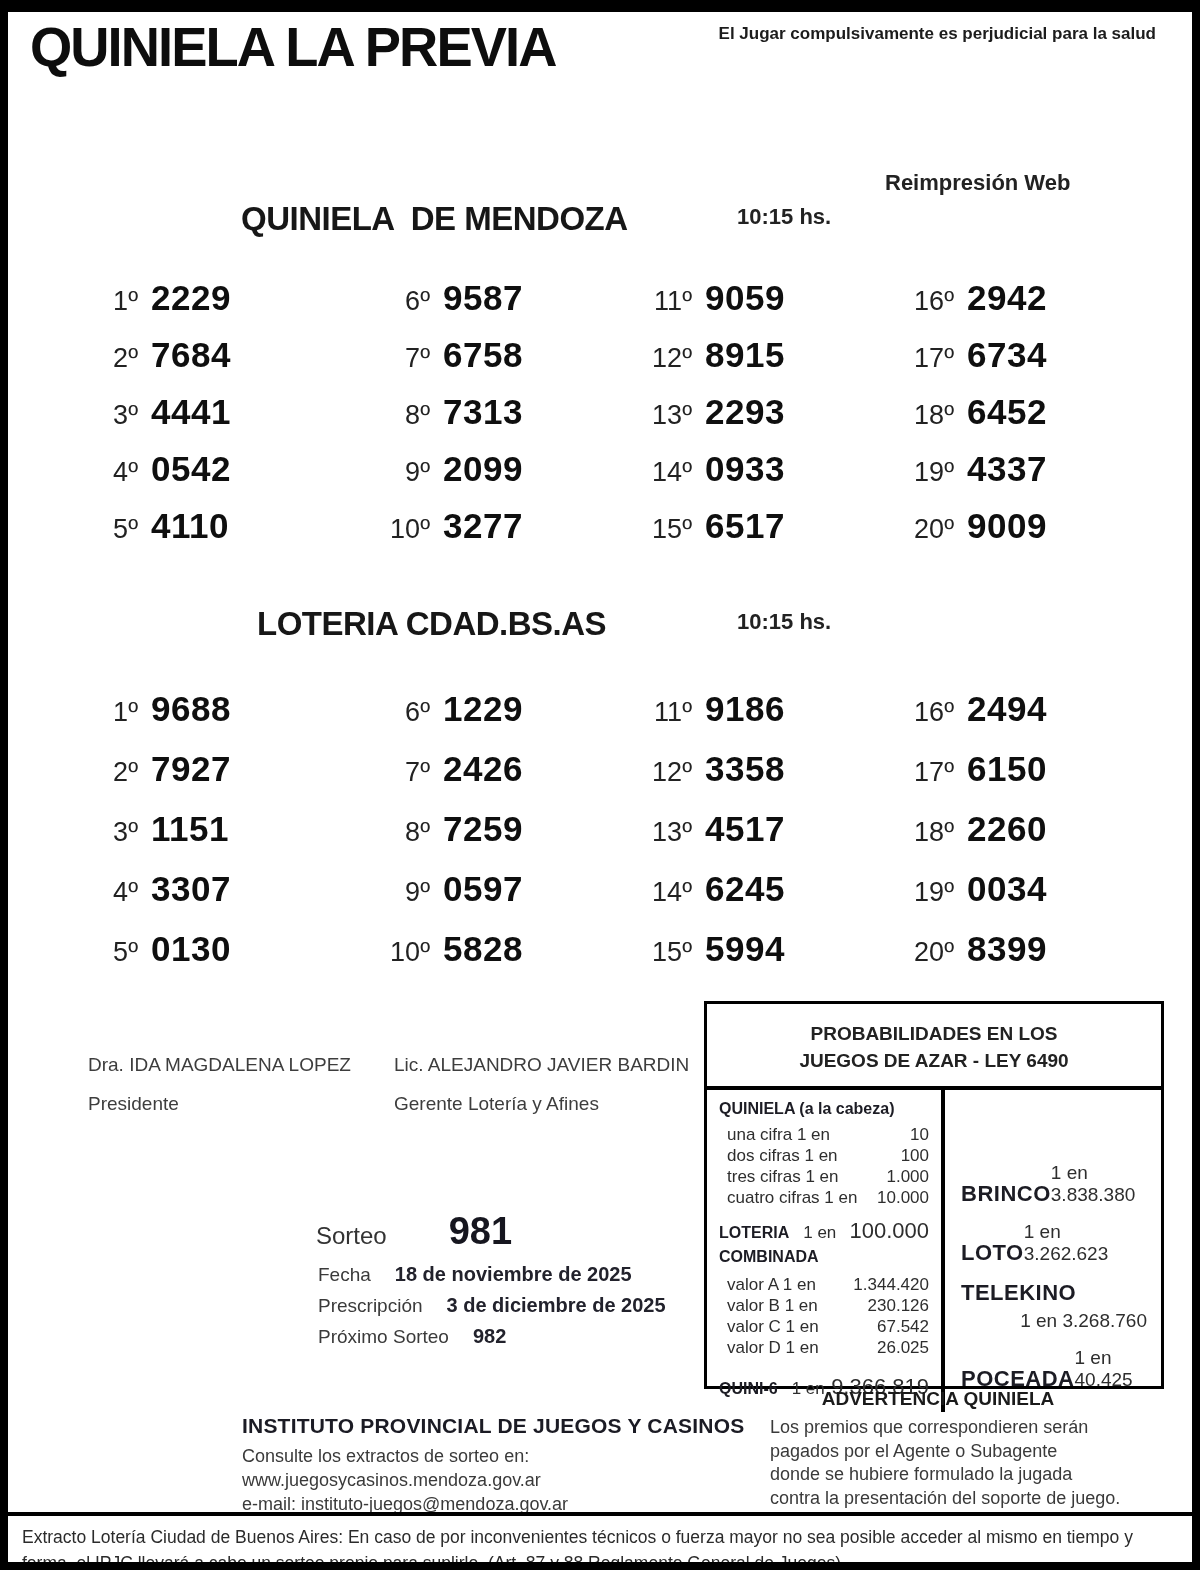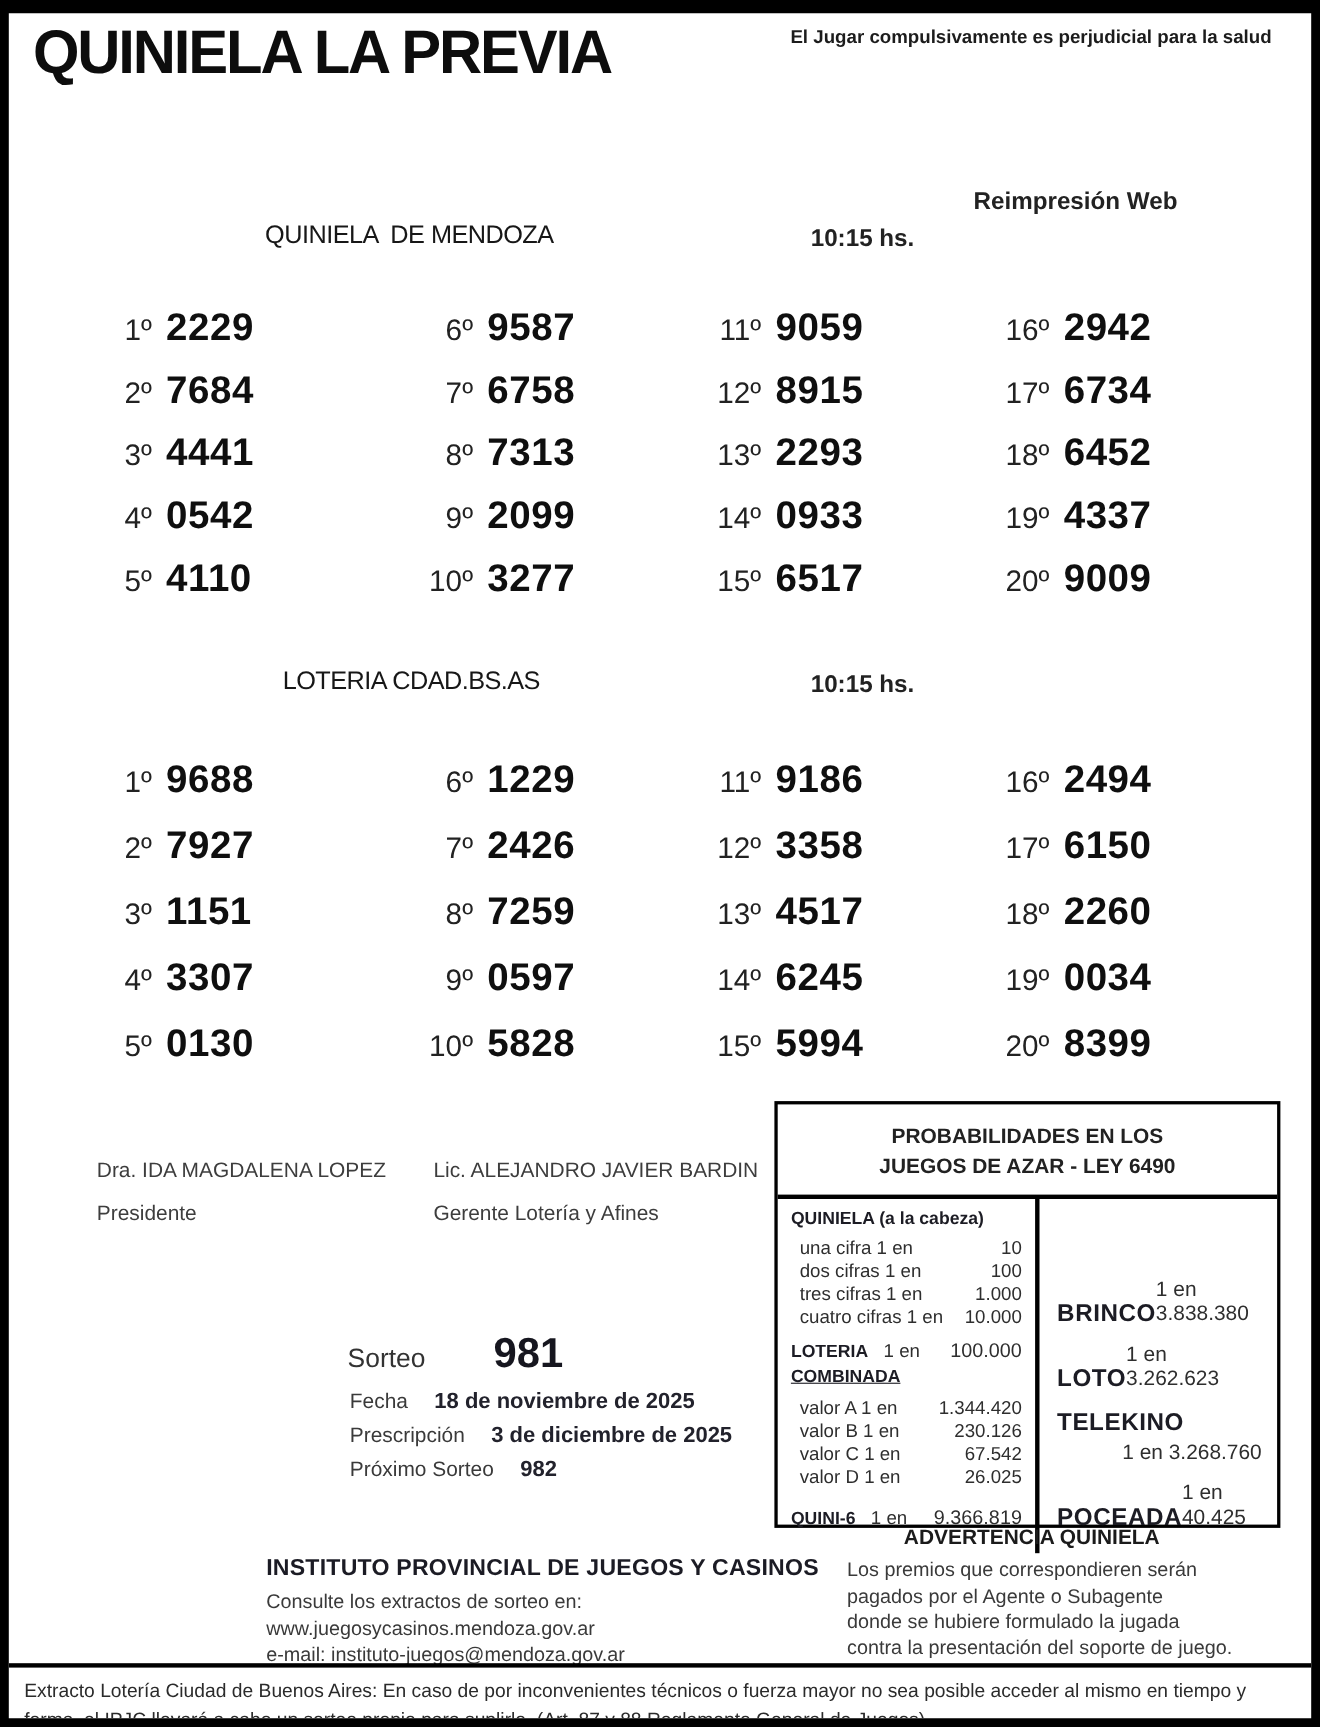--- a/index.html
+++ b/index.html
@@ -23,21 +23,21 @@
   }
   .warning{
     right:36px;top:12px;
     font-size:17px;font-weight:bold;color:#1c1c1c;
   }
   .reprint{
     left:877px;top:158px;
     font-size:22px;font-weight:bold;color:#222;
   }
   .sec-title{
-    font-size:23px;font-weight:normal;color:#171717;white-space:pre;letter-spacing:-0.5px;
+    font-size:33px;font-weight:bold;color:#171717;white-space:pre;letter-spacing:-0.5px;
   }
   .sec-time{
     font-size:22px;font-weight:bold;color:#222;
   }
   .grid{
     display:grid;
     grid-auto-flow:column;
     grid-template-columns:292px 262px 262px 250px;
     left:52px;width:1080px;
   }
@@ -77,21 +77,21 @@
   }
   .pb-right{
     flex:1;box-sizing:border-box;
     padding:72px 14px 6px 16px;font-size:19px;color:#2e2e2e;
   }
   .pb-h{font-size:16px;font-weight:bold;color:#1c1c24;}
   .pb-row{display:flex;justify-content:space-between;padding-left:8px;line-height:21px;}
   .pb-row .pv{text-align:right;}
   .pb-line{display:flex;align-items:baseline;margin:10px 0 2px 0;}
   .pb-line .mid{margin-left:14px;font-size:17px;}
-  .pb-line .pv{margin-left:auto;font-size:18px;}
+  .pb-line .pv{margin-left:auto;font-size:22px;}
   .game{display:flex;align-items:flex-end;margin-bottom:14px;}
   .game .g-name{font-size:22px;font-weight:bold;color:#1c1c24;letter-spacing:0.5px;}
   .game .g-val{margin-left:auto;font-size:19px;padding-bottom:1px;}
   .game.stacked{flex-direction:column;align-items:stretch;}
   .game.stacked .g-val{text-align:right;margin-top:4px;}
   .adv{left:700px;top:1376px;width:460px;}
   .adv-title{text-align:center;font-size:19px;font-weight:bold;color:#1b1b1b;}
   .adv-lines{margin-top:6px;padding-left:62px;font-size:18px;color:#3a3a3a;line-height:23.5px;}
   .inst{left:234px;top:1402px;}
   .inst-title{font-size:21px;font-weight:bold;color:#1b1b24;letter-spacing:0.2px;}
@@ -332,21 +332,21 @@
             <div class="pb-row">
               <span>cuatro cifras 1 en</span>
               <span class="pv">10.000</span>
             </div>
           </div>
         <div class="pb-line">
           <span class="pb-h">LOTERIA</span>
           <span class="mid">1 en</span>
           <span class="pv">100.000</span>
         </div>
-        <div class="pb-h" style="margin-top:4px;text-decoration:underline;">COMBINADA</div>
+        <div class="pb-h" style="margin-top:4px;">COMBINADA</div>
         <div id="combinada-rows" style="margin-top:8px;">
             <div class="pb-row">
               <span>valor A 1 en</span>
               <span class="pv">1.344.420</span>
             </div>
             <div class="pb-row">
               <span>valor B 1 en</span>
               <span class="pv">230.126</span>
             </div>
             <div class="pb-row">

